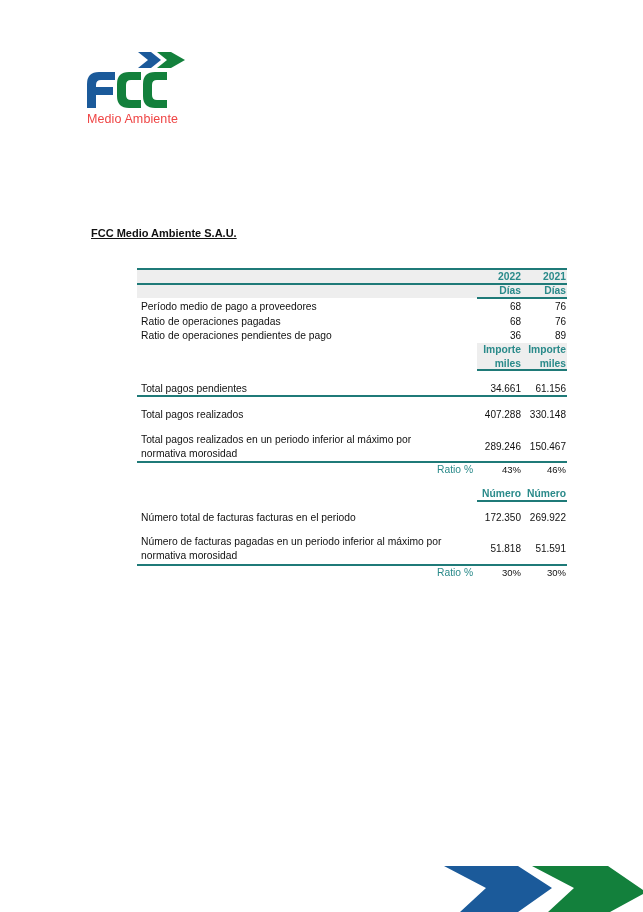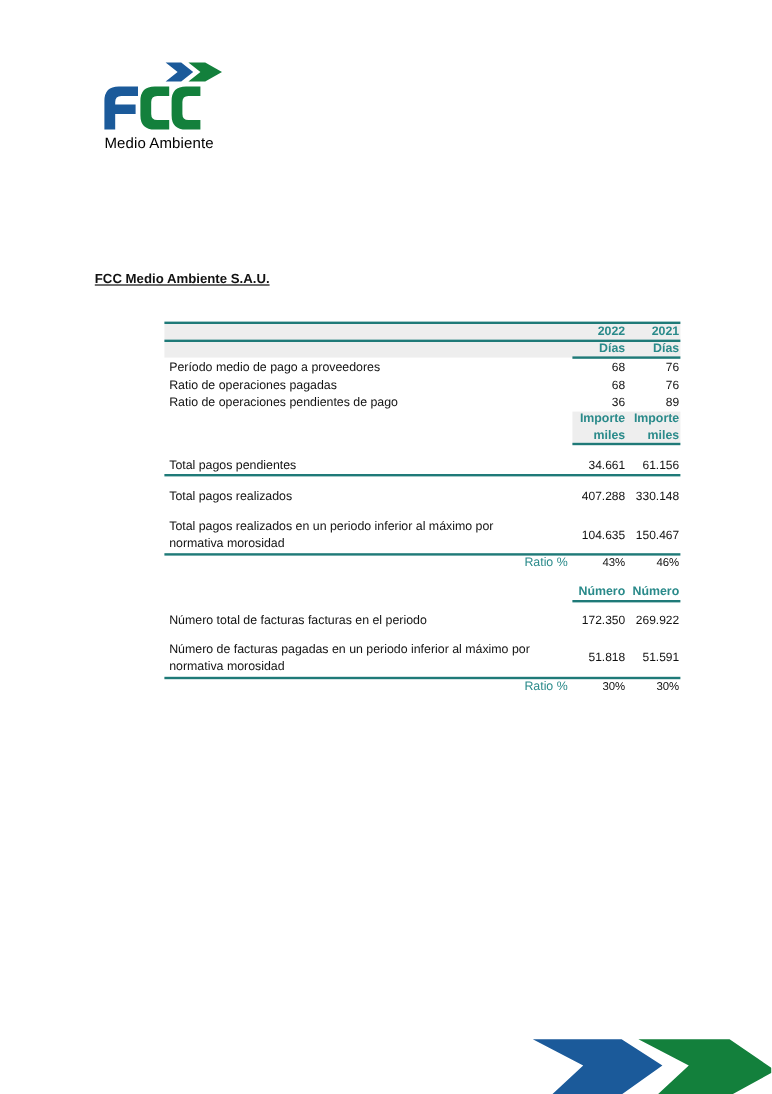--- a/index.html
+++ b/index.html
@@ -1,20 +1,20 @@
 <!DOCTYPE html>
 <html><head>
   <meta charset="utf-8">
   <style>
     html, body { margin:0; padding:0; background:#ffffff; }
     body { width:643px; height:912px; position:relative; overflow:hidden;
            font-family: "Liberation Sans", "DejaVu Sans", sans-serif; color:#111; }
     .logo { position:absolute; left:85px; top:50px; width:110px; height:80px; }
-    .logo-sub { position:absolute; left:87px; top:112px; font-size:12.5px; color:#000000; letter-spacing:0.1px; }
-    .company-title { position:absolute; left:79px; top:227px; font-size:11px; font-weight:bold; text-decoration:underline; color:#111; }
+    .logo-sub { position:absolute; left:87px; top:112px; font-size:12.5px; color:#ef4444; letter-spacing:0.1px; }
+    .company-title { position:absolute; left:91px; top:227px; font-size:11px; font-weight:bold; text-decoration:underline; color:#111; }
 
     .tbl { position:absolute; left:137px; width:430px; font-size:10.3px; }
     .row { position:absolute; left:0; width:430px; }
     .lbl { position:absolute; left:4px; line-height:14px; }
     .c1, .c2 { position:absolute; width:44px; text-align:right; line-height:14px; }
     .c1 { left:340px; }
     .c2 { left:385px; }
     .teal { color:#2a8a8a; font-weight:bold; }
     .tealtxt { color:#2a8a8a; }
     .line { position:absolute; left:0; height:2px; background:#1f7a78; }
@@ -99,21 +99,21 @@
     <span class="c2 num">330.148</span>
   </div>
 
   <div class="row" style="top:433px;">
     <span class="lbl">Total pagos realizados en un periodo inferior al máximo por</span>
   </div>
   <div class="row" style="top:447px;">
     <span class="lbl">normativa morosidad</span>
   </div>
   <div class="row" style="top:440px;">
-    <span class="c1 num">104.635</span>
+    <span class="c1 num">289.246</span>
     <span class="c2 num">150.467</span>
   </div>
   <div class="line" style="top:461px; width:430px;"></div>
 
   <div class="row" style="top:463px;">
     <span class="lbl tealtxt" style="left:300px;">Ratio %</span>
     <span class="c1 num" style="font-size:9.5px;">43%</span>
     <span class="c2 num" style="font-size:9.5px;">46%</span>
   </div>
 

